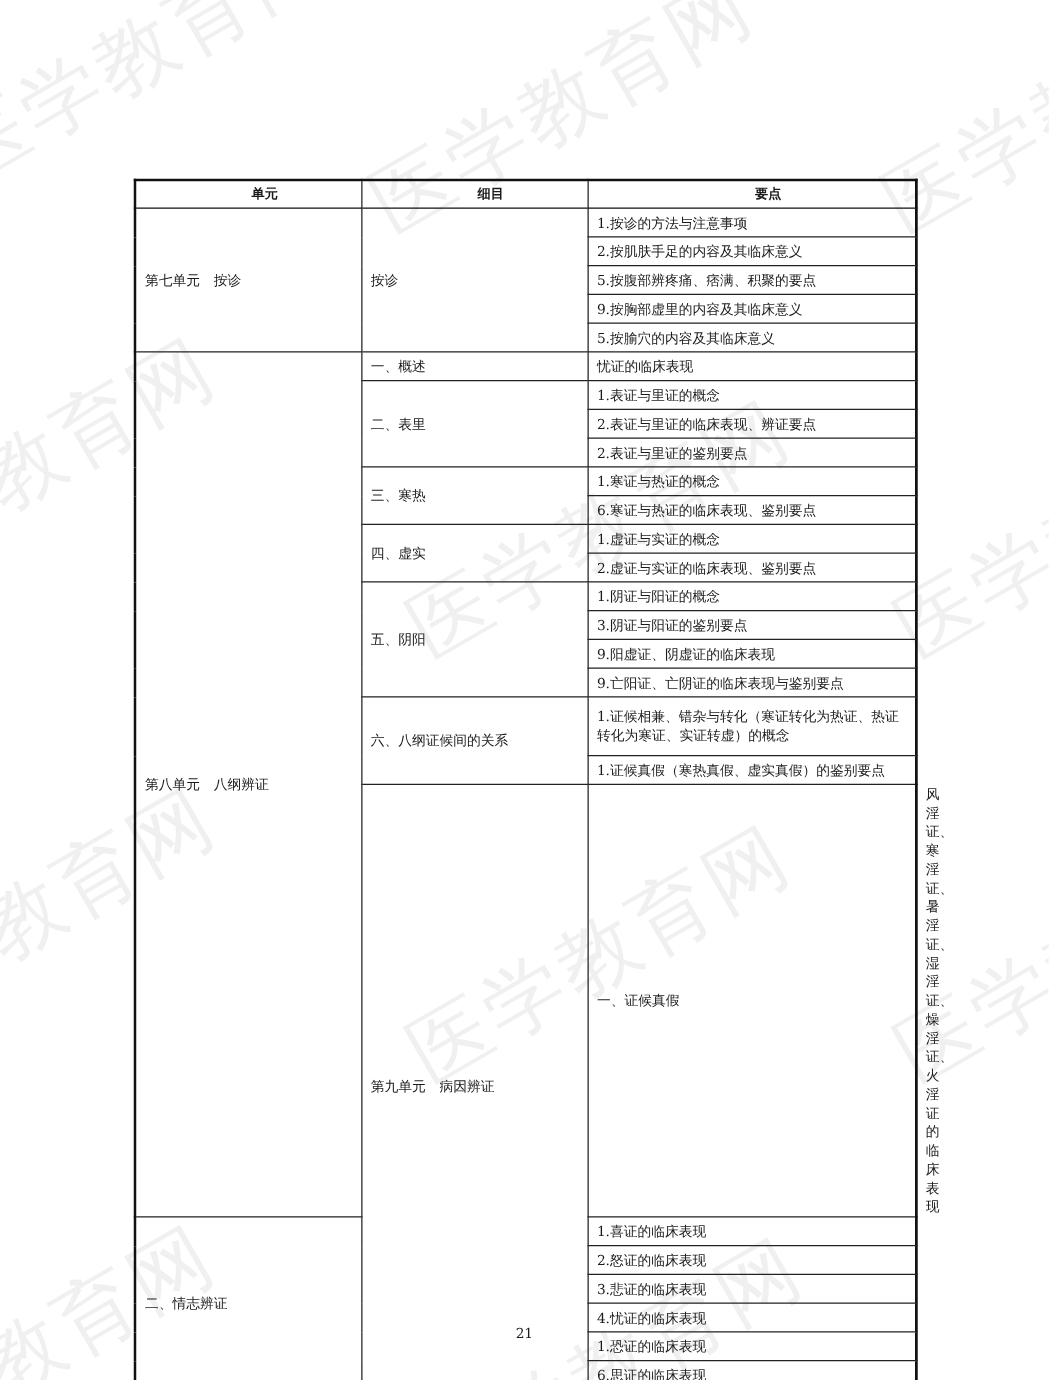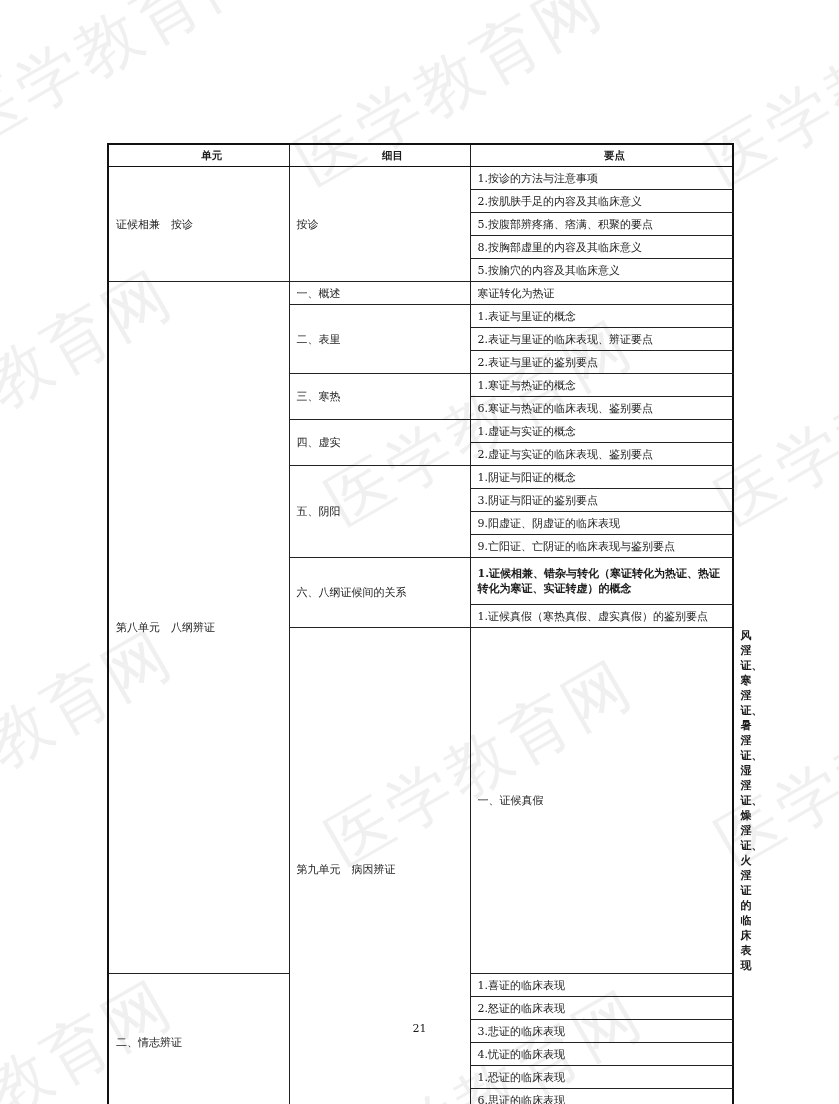--- a/index.html
+++ b/index.html
@@ -21,24 +21,24 @@
   }
   table.syllabus td, table.syllabus th {
     border: 1px solid #222; padding: 0 7px; vertical-align: middle; text-align: left;
     font-weight: normal;
   }
   table.syllabus th {
     text-align: center; font-weight: bold; height: 21px; font-family: "DejaVu Sans", sans-serif;
     font-size: 10.5px; border-bottom: 1.5px solid #111; padding-left: 33px;
   }
   table.syllabus td.pt { height: 22px; margin-top: 36px; }
-  table.syllabus td.pt2 { height: 46px; font-weight: bold; }
+  table.syllabus td.pt2 { height: 46px; }
   col.c1 { width: 181px; } col.c2 { width: 181px; } col.c3 { width: 263px; }
   .pagenum {
-    position: absolute; left: 0; width: 839px; top: 1022px; text-align: center;
+    position: absolute; left: 0; width: 839px; top: 1060px; text-align: center;
     font-size: 11px; font-family: "DejaVu Serif", serif;
   }
 </style>
 </head>
 <body>
 
 <div class="watermark" style="left:-60px;top:0px;">医学教育网</div>
 <div class="watermark" style="left:280px;top:40px;">医学教育网</div>
 <div class="watermark" style="left:690px;top:40px;">医学教育网</div>
 <div class="watermark" style="left:-150px;top:330px;">医学教育网</div>
@@ -61,41 +61,41 @@
     <thead>
       <tr>
         <th>单元</th>
         <th>细目</th>
         <th>要点</th>
       </tr>
     </thead>
     <tbody>
 
       <tr>
-        <td rowspan="5">证候相兼　按诊</td>
+        <td rowspan="5">第七单元　按诊</td>
         <td rowspan="5">按诊</td>
         <td class="pt">1.按诊的方法与注意事项</td>
       </tr>
       <tr>
           <td class="pt">2.按肌肤手足的内容及其临床意义</td>
         </tr>
       <tr>
           <td class="pt">5.按腹部辨疼痛、痞满、积聚的要点</td>
         </tr>
       <tr>
-          <td class="pt">8.按胸部虚里的内容及其临床意义</td>
+          <td class="pt">9.按胸部虚里的内容及其临床意义</td>
         </tr>
       <tr>
           <td class="pt">5.按腧穴的内容及其临床意义</td>
         </tr>
 
       <tr>
         <td rowspan="15">第八单元　八纲辨证</td>
         <td>一、概述</td>
-        <td class="pt">寒证转化为热证</td>
+        <td class="pt">忧证的临床表现</td>
       </tr>
       <tr>
         <td rowspan="3">二、表里</td>
         <td class="pt">1.表证与里证的概念</td>
       </tr>
       <tr>
           <td class="pt">2.表证与里证的临床表现、辨证要点</td>
         </tr>
       <tr>
           <td class="pt">2.表证与里证的鉴别要点</td>

